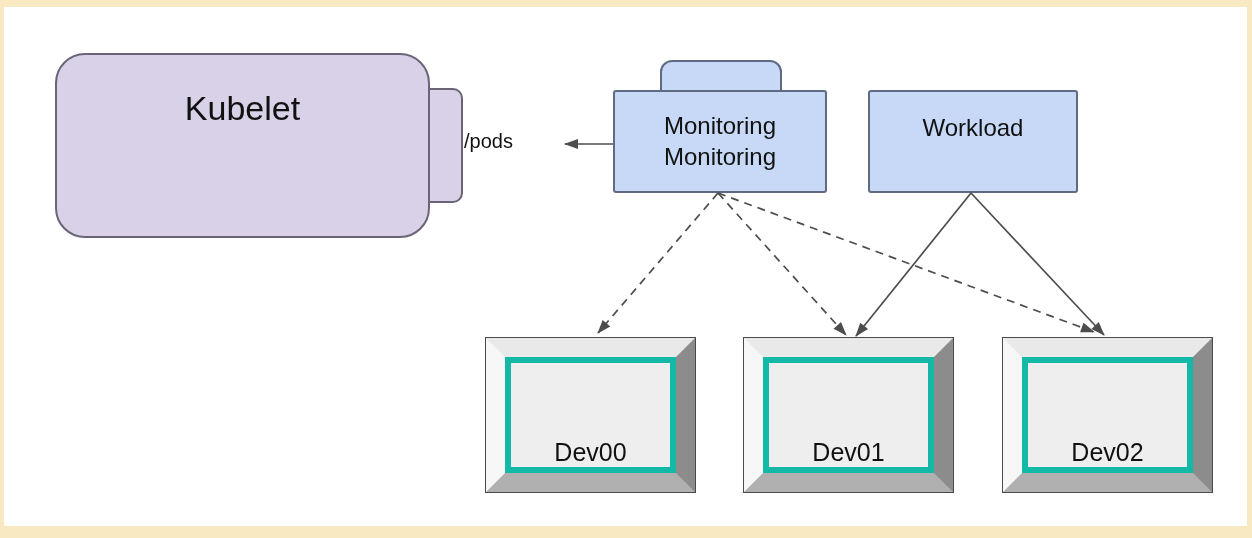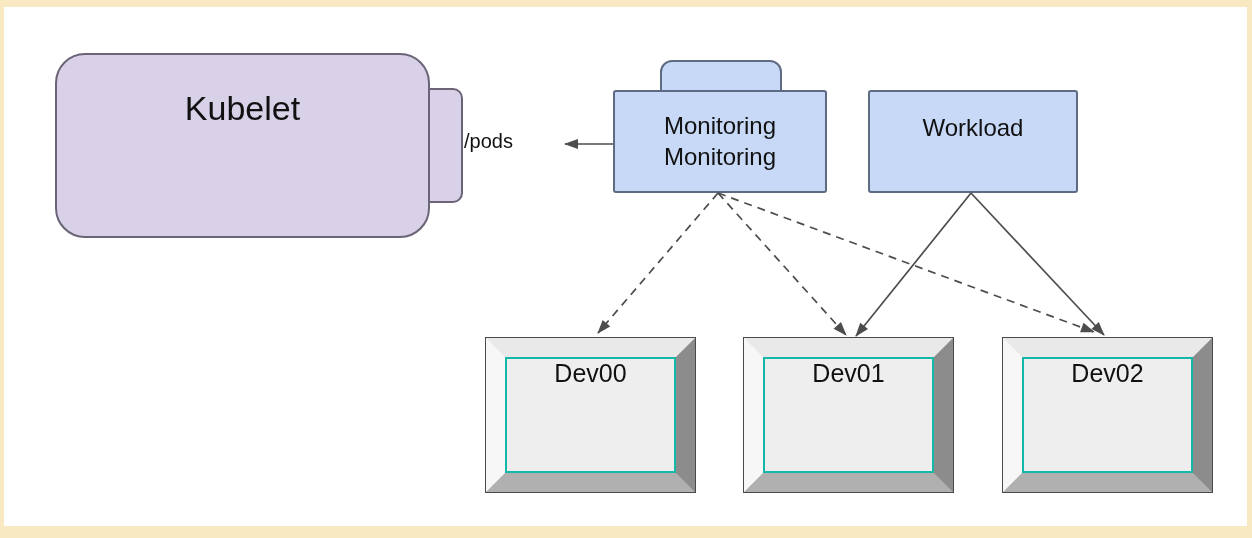--- a/index.html
+++ b/index.html
@@ -66,22 +66,22 @@
     border: 1px solid #4a4a4a; box-sizing: border-box; z-index: 3;
     background: #eeeeee;
   }
   .device .bevel {
     position: absolute; inset: 0; box-sizing: border-box;
     border-style: solid; border-width: 20px;
     border-color: #e9e9e9 #8c8c8c #b0b0b0 #f7f7f7; 
   }
   .device .face {
     position: absolute; inset: 19px;
-    background: #eeeeee; border: 2px solid #14b8a6;
-    display: flex; align-items: flex-start; justify-content: center;
+    background: #eeeeee; border: 6px solid #14b8a6;
+    display: flex; align-items: flex-end; justify-content: center;
     font-size: 25px; color: #111;
   }
   .dev00 { left: 485px; }
   .dev01 { left: 743px; }
   .dev02 { left: 1002px; padding-left: 32px; }
 
   
   .arrows {
     position: absolute; left: 0; top: 0; width: 1252px; height: 538px;
     z-index: 5; pointer-events: none;

